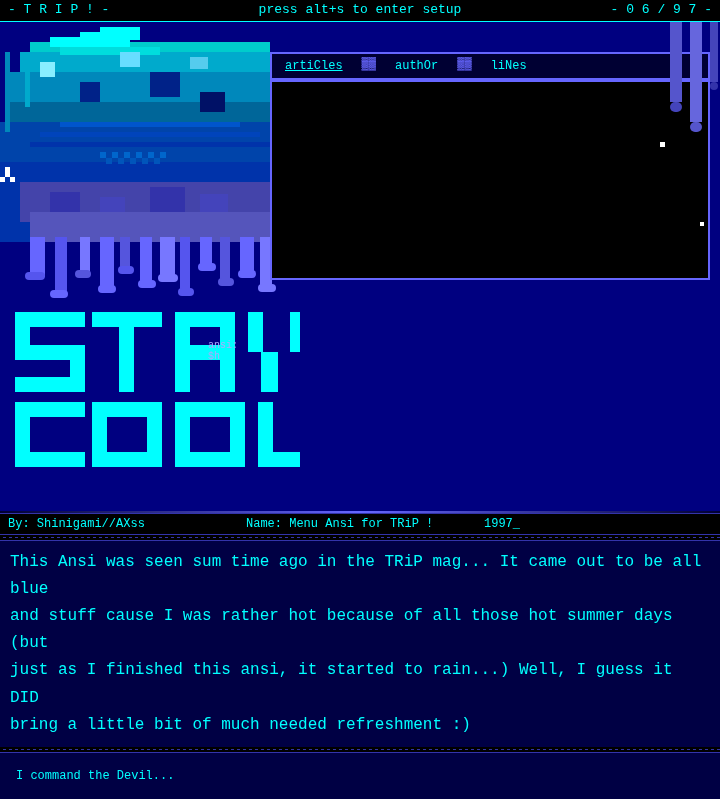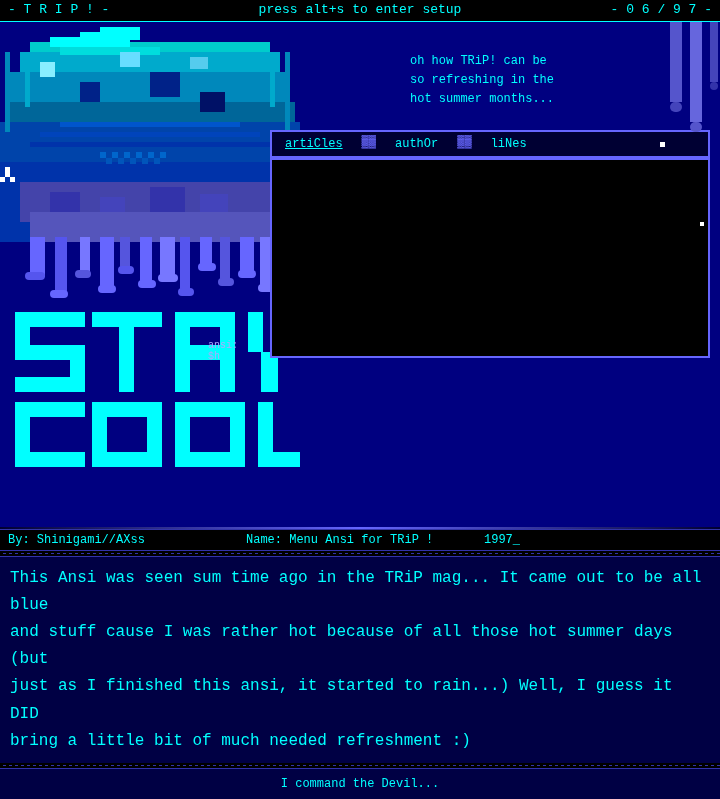--- a/index.html
+++ b/index.html
@@ -130,24 +130,23 @@
 
     #author-sig {
       text-align: right;
       color: #00ffff;
       font-size: 13px;
       padding: 4px 10px;
       background: #000044;
     }
 
     #bottom-text {
-      text-align: center;
       color: #00ffff;
       font-size: 12px;
-      padding: 8px;
+      padding: 16px;
       background: #000044;
       border-top: 1px solid #3333aa;
     }
 
     
     #scroll-area {
       height: 10px;
       background: #000033;
       border-top: 1px solid #3333aa;
       border-bottom: 1px solid #3333aa;
@@ -326,25 +325,20 @@
     <rect x="295" y="145" width="4" height="4" fill="white"></rect>
     <rect x="289" y="155" width="4" height="4" fill="white"></rect>
   </svg>
 
   <div id="ansi-label">
     <span>ansi:</span><br>
     <span>$h</span>
   </div>
 
   <div id="right-panel">
-    <div id="tagline">
-      oh how TRiP! can be<br>
-      so refreshing in the<br>
-      hot summer months...
-    </div>
 
     <div id="nav-tabs">
       <span class="nav-tab active">artiCles</span>
       <span class="nav-sep">▓▓</span>
       <span class="nav-tab">authOr</span>
       <span class="nav-sep">▓▓</span>
       <span class="nav-tab">liNes</span>
     </div>
 
     <div id="content-box">

